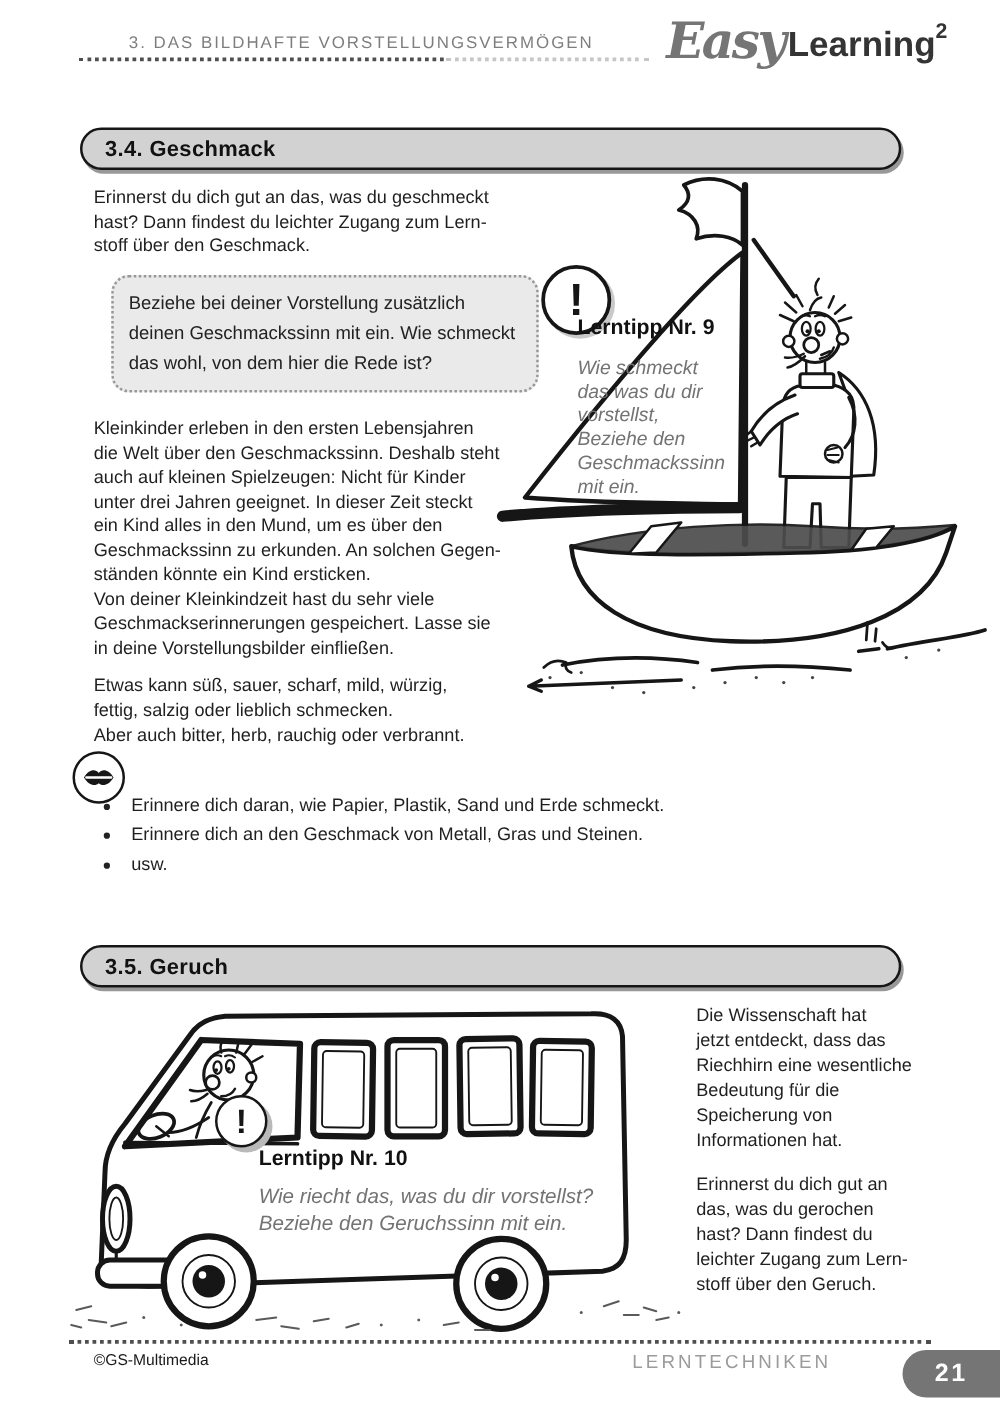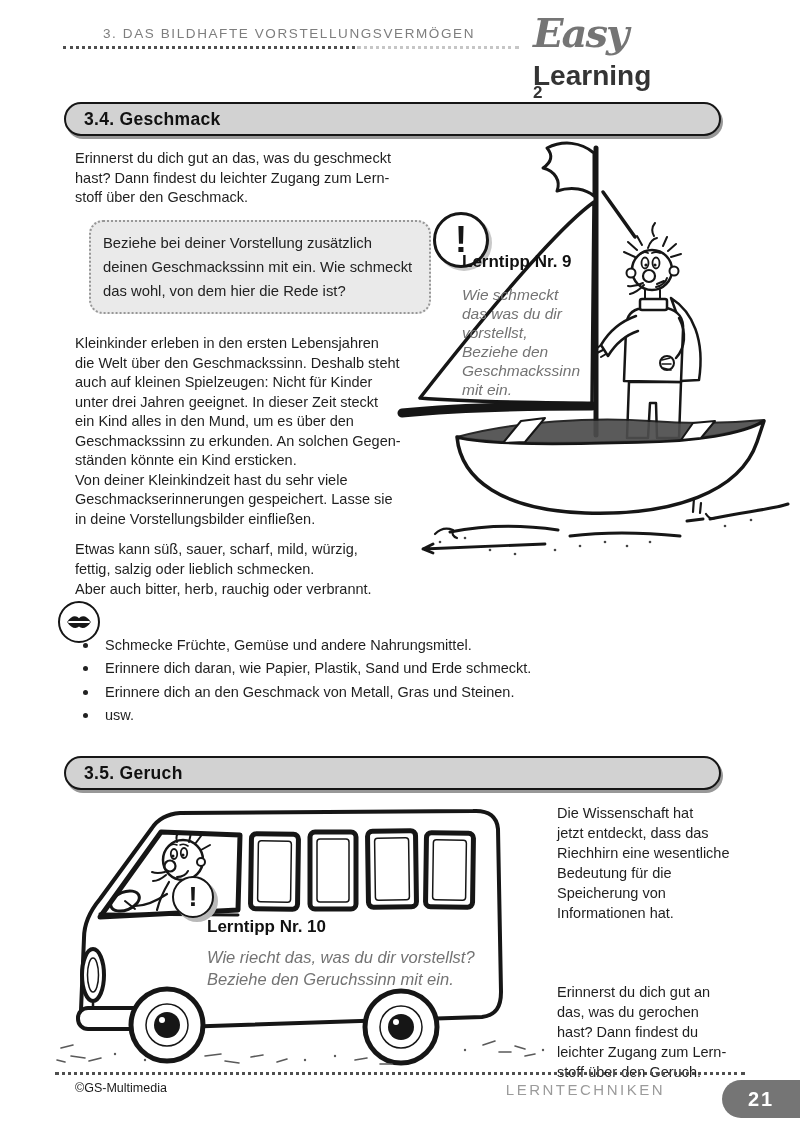--- a/index.html
+++ b/index.html
@@ -56,21 +56,21 @@
            justify-content:center;color:#fff;font-weight:bold;font-size:20px;letter-spacing:2px;}
 </style>
 </head>
 <body>
 
 <div class="page">
 
   <div class="abs chapter" style="left:75px;top:26px;">3. DAS BILDHAFTE VORSTELLUNGSVERMÖGEN</div>
   <div class="abs dots" style="left:63px;top:46px;width:292px;"></div>
   <div class="abs dots light" style="left:357px;top:46px;width:162px;"></div>
-  <div class="abs logo" style="left:533px;top:13px;flex-direction:column;">
+  <div class="abs logo" style="left:533px;top:13px;">
     <span class="logo-easy">Easy</span>
     <span class="logo-word">Learning</span>
     <span class="logo-sup">2</span>
   </div>
 
   <div class="abs secbar" style="left:64px;top:102px;width:653px;">
     <span>3.4. Geschmack</span>
   </div>
 
   <div class="abs body-text preline" style="left:75px;top:149px;width:380px;">Erinnerst du dich gut an das, was du geschmeckt
@@ -176,21 +176,20 @@
 Aber auch bitter, herb, rauchig oder verbrannt.</div>
 
   <div class="abs mouth" style="left:58px;top:601px;">
     <svg width="28" height="20" viewBox="0 0 30 22">
       <path d="M2,11 C6,4 12,3 15,7 C18,3 24,4 28,11 C24,18 18,19 15,16 C12,19 6,18 2,11 Z" fill="#161616"></path>
       <path d="M4,11 L26,11" stroke="#fff" stroke-width="2" stroke-linecap="round"></path>
     </svg>
   </div>
 
   <ul class="bullets abs" style="left:75px;top:634px;width:470px;">
-    <li>Schmecke Früchte, Gemüse und andere Nahrungsmittel.</li>
     <li>Erinnere dich daran, wie Papier, Plastik, Sand und Erde schmeckt.</li>
     <li>Erinnere dich an den Geschmack von Metall, Gras und Steinen.</li>
     <li>usw.</li>
   </ul>
 
   <div class="abs secbar" style="left:64px;top:756px;width:653px;">
     <span>3.5. Geruch</span>
   </div>
 
   <svg class="abs" style="left:55px;top:798px;" width="500" height="272" viewBox="0 0 500 272">
@@ -272,21 +271,21 @@
   <div class="abs tip-title" style="left:207px;top:917px;">Lerntipp Nr. 10</div>
   <div class="abs tip-text tip10 preline" style="left:207px;top:946px;width:330px;">Wie riecht das, was du dir vorstellst?
 Beziehe den Geruchssinn mit ein.</div>
 
   <div class="abs body-text preline" style="left:557px;top:803px;width:200px;line-height:20px;">Die Wissenschaft hat
 jetzt entdeckt, dass das
 Riechhirn eine wesentliche
 Bedeutung für die
 Speicherung von
 Informationen hat.</div>
-  <div class="abs body-text preline" style="left:557px;top:938px;width:200px;line-height:20px;margin-top:44px;">Erinnerst du dich gut an
+  <div class="abs body-text preline" style="left:557px;top:938px;width:200px;line-height:20px;">Erinnerst du dich gut an
 das, was du gerochen
 hast? Dann findest du
 leichter Zugang zum Lern-
 stoff über den Geruch.</div>
 
   <div class="abs dots" style="left:55px;top:1072px;width:690px;"></div>
   <div class="abs copyright" style="left:75px;top:1081px;">©GS-Multimedia</div>
   <div class="abs series" style="left:480px;top:1081px;width:185px;">LERNTECHNIKEN</div>
   <div class="abs pagebox" style="left:722px;top:1080px;width:78px;height:38px;">
     <span>21</span>

